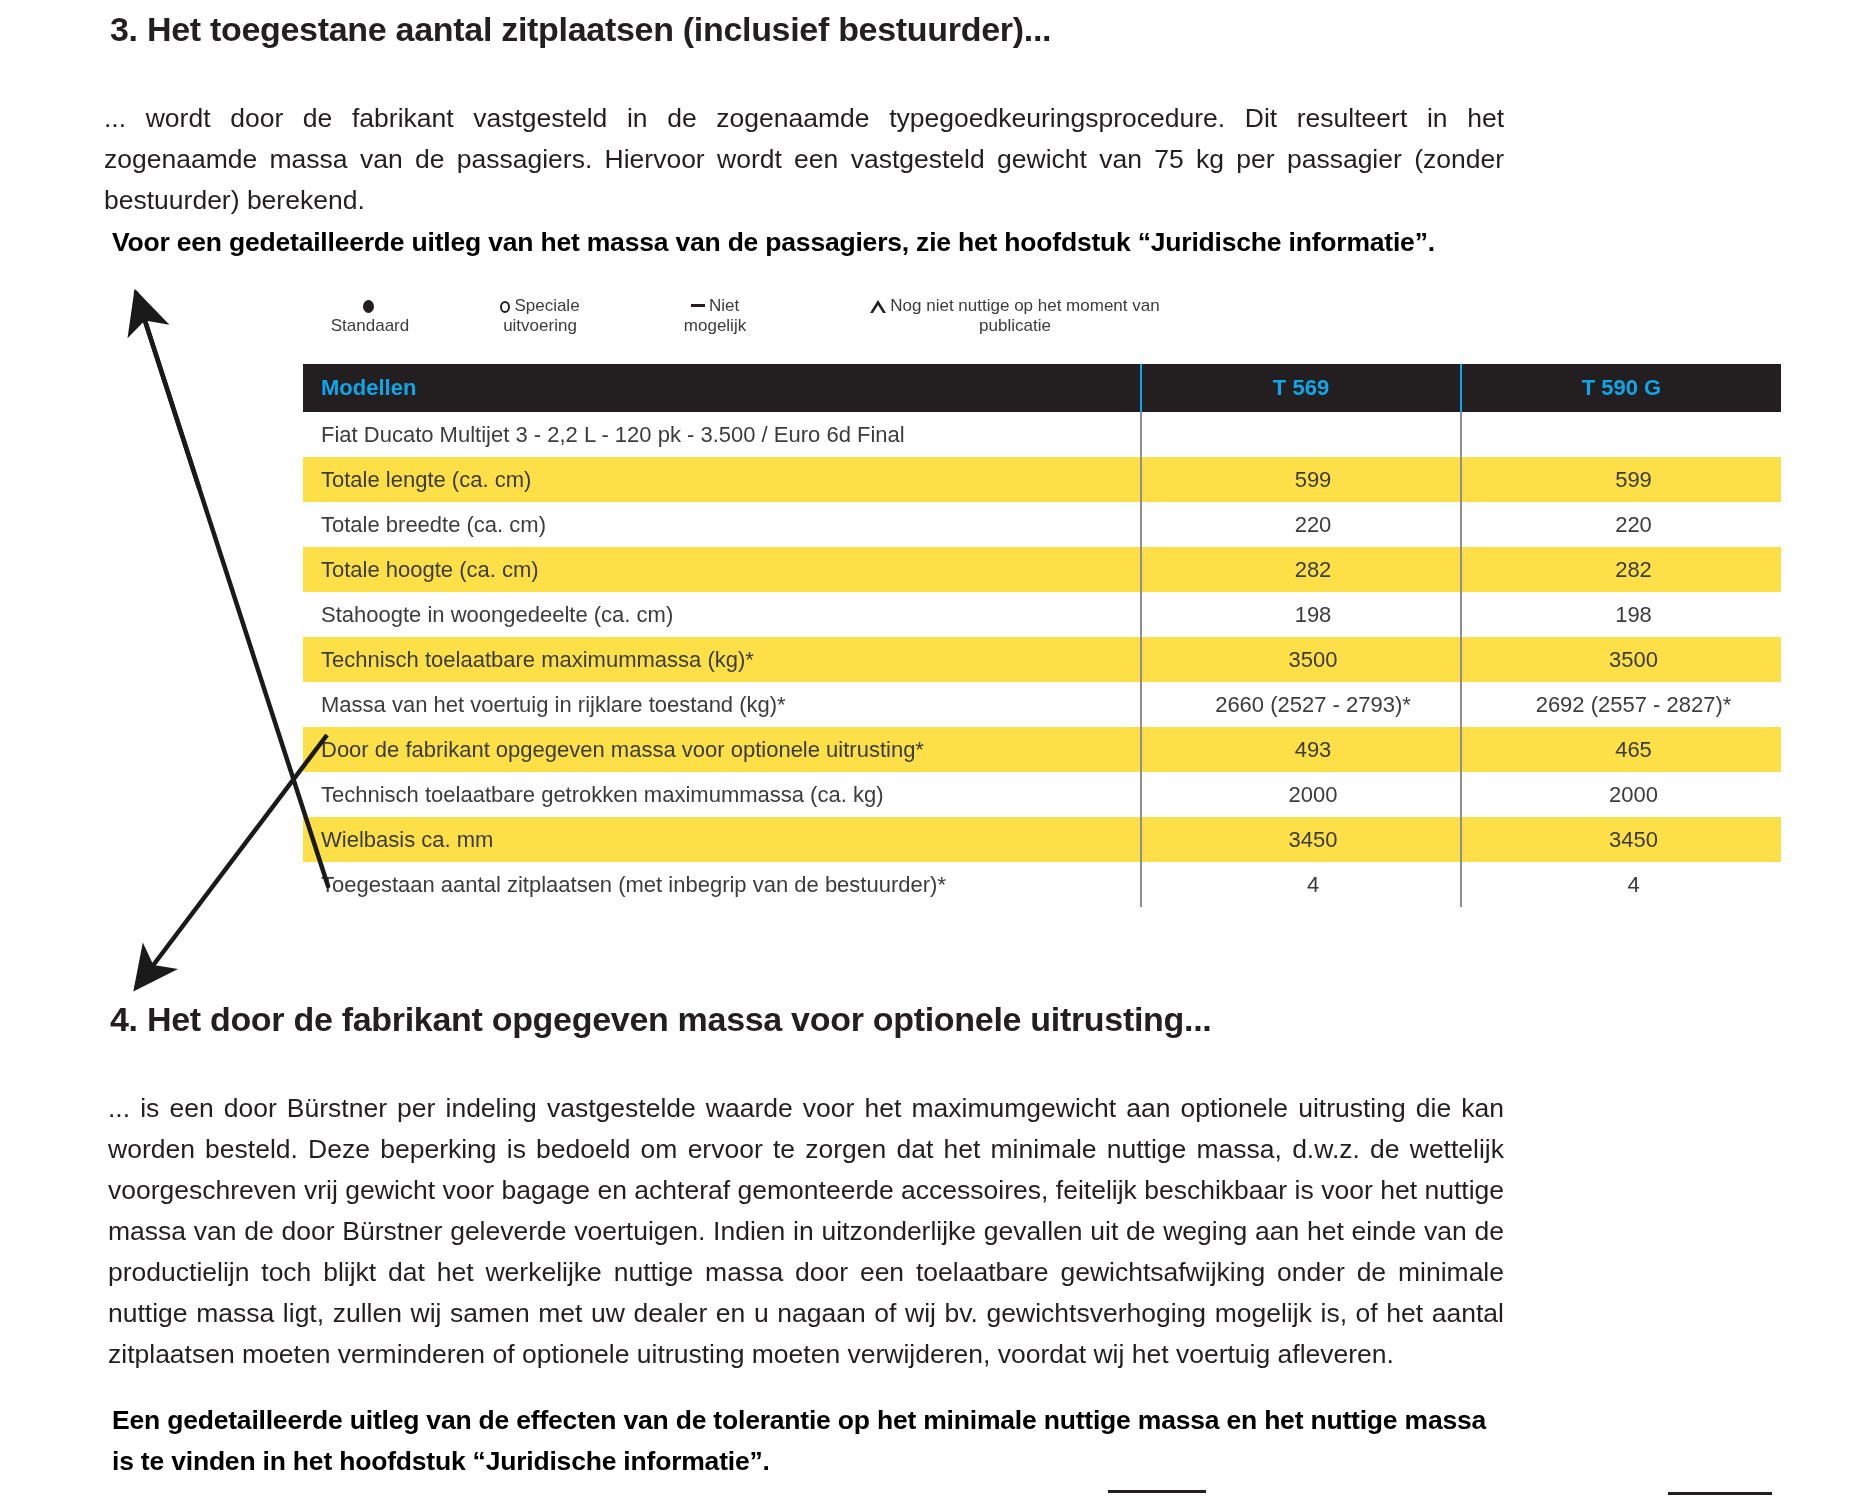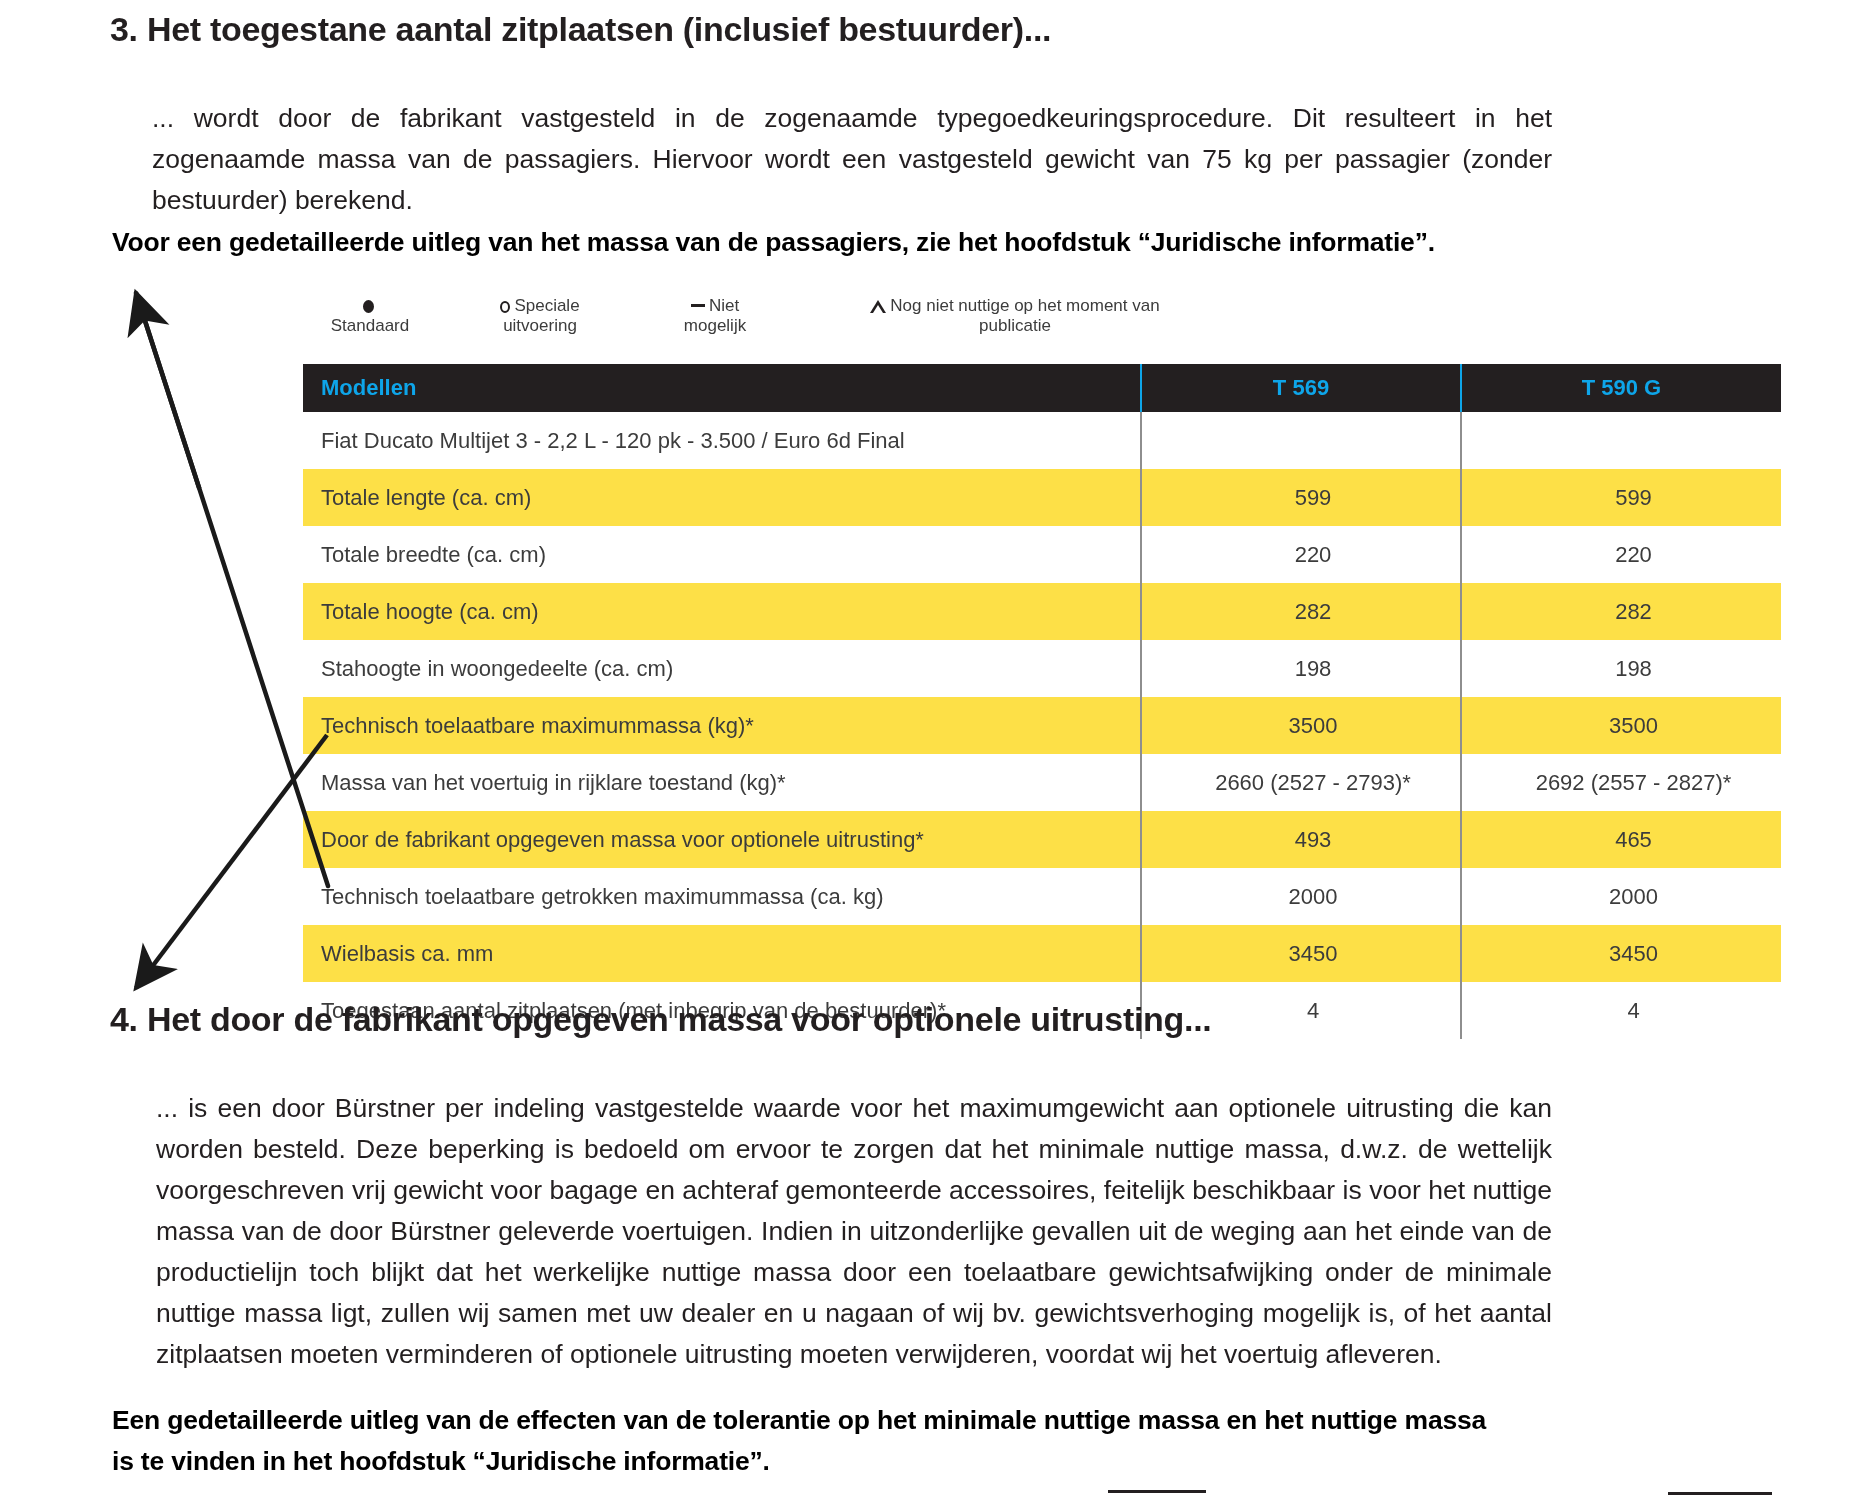--- a/index.html
+++ b/index.html
@@ -36,21 +36,20 @@
   #heading-4 { left: 110px; top: 1000px; }
 
   
   .body-par {
     position: absolute;
     font-size: 26.5px;
     line-height: 41px;
     color: #231f20;
     text-align: justify;
     text-justify: inter-word;
-    margin-left: 48px;
   }
   .bold-par {
     position: absolute;
     font-size: 26.5px;
     line-height: 41px;
     font-weight: bold;
     color: #000000;
     letter-spacing: -0.2px;
   }
 
@@ -140,21 +139,21 @@
     left: 303px;
     top: 364px;
     width: 1478px;
     border-collapse: collapse;
     table-layout: fixed;
     font-size: 22px;
     color: #3c3c3c;
   }
   .spec-table th, .spec-table td {
     padding: 0;
-    height: 57px;
+    height: 45px;
     vertical-align: middle;
   }
   .spec-table thead th {
     background: #231f20;
     color: #0ea5e9;
     font-size: 22px;
     font-weight: bold;
     height: 48px;
   }
   .spec-table thead th.col-label {

